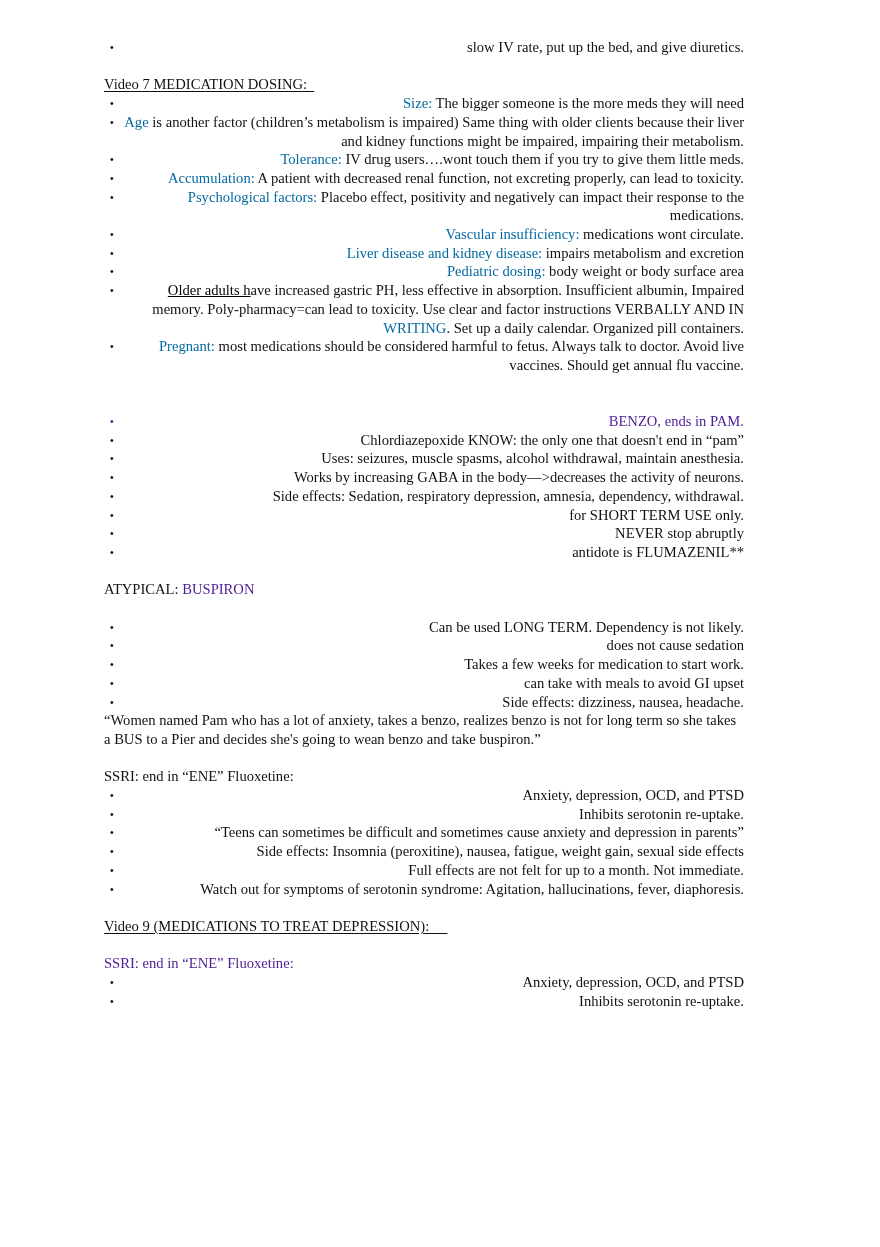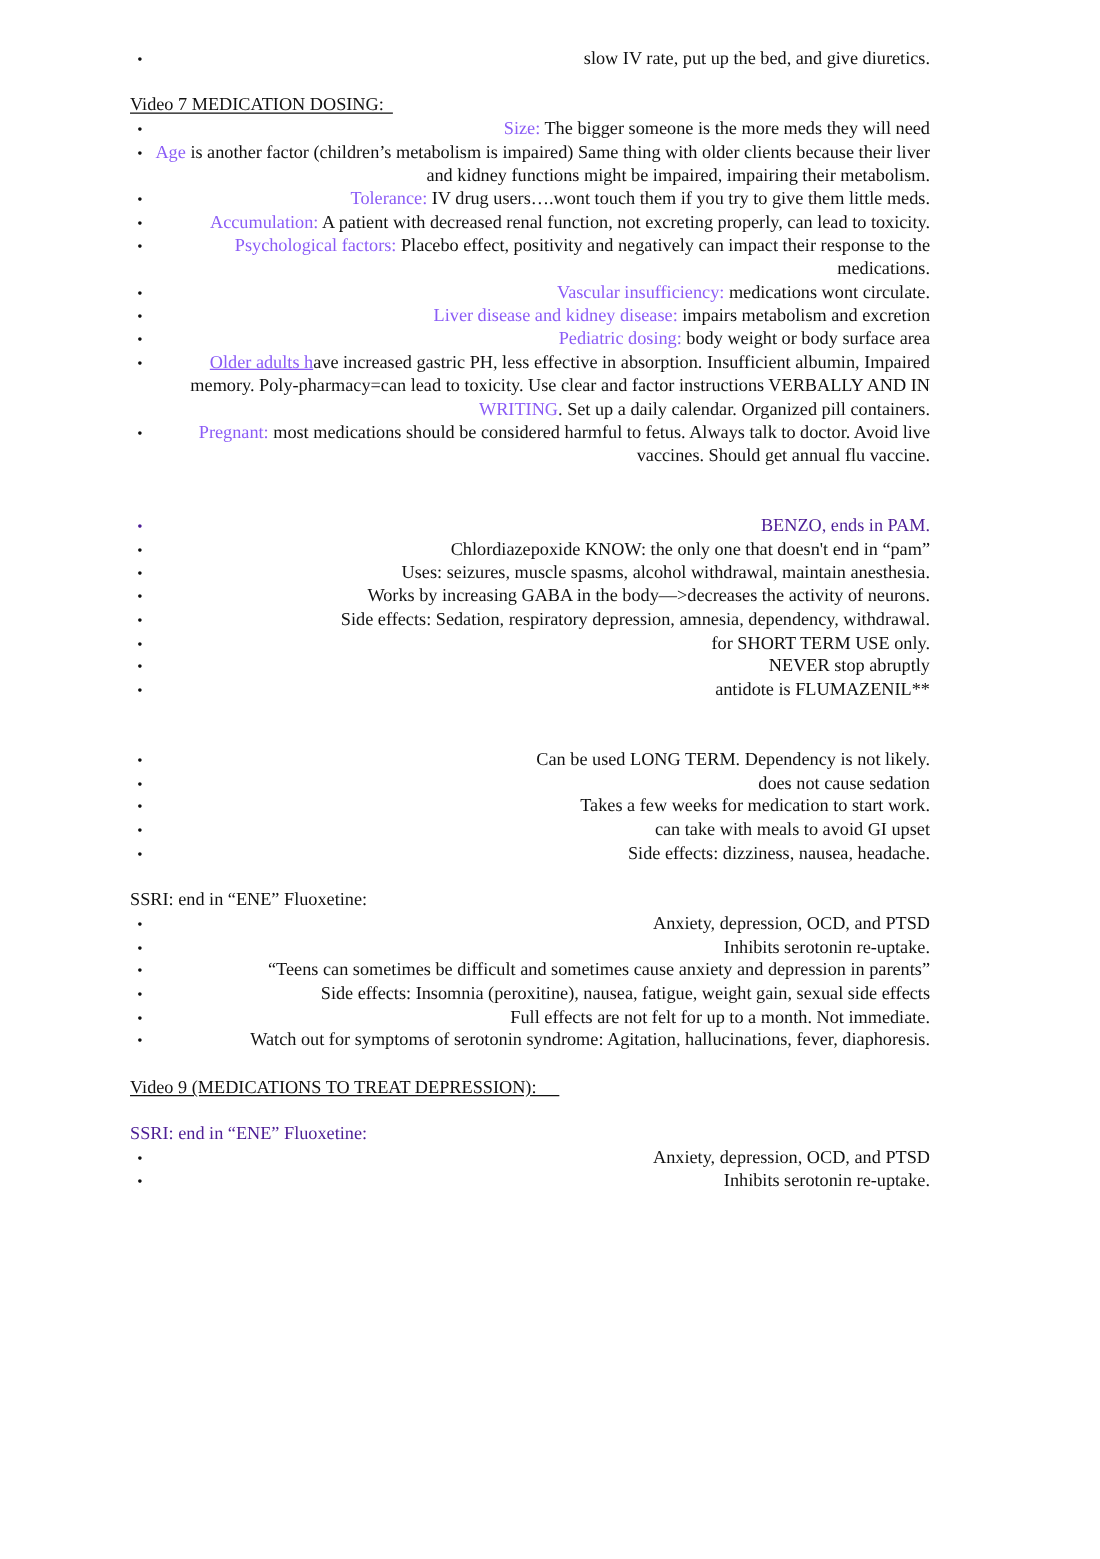--- a/index.html
+++ b/index.html
@@ -10,23 +10,23 @@
   }
   .page {
     position: absolute; left: 104px; top: 38px; width: 640px;
     font-size: 14.6px; line-height: 18.7px;
   }
   .ul { margin: 0; padding: 0; list-style: none; text-align: right; }
   .li { position: relative; padding-left: 13px; }
   .bullet { position: absolute; left: 0; top: 0; width: 10px; }
   .bullet::before { content: "\2022"; font-size: 12px; }
   .heading { text-decoration: underline; text-underline-offset: 2px; white-space: pre; }
-  .blue { color: #8b5cf6; }
+  .blue { color: #0369a1; }
   .red { color: #4c1d95; }
-  .blue-u { color: #8b5cf6; text-decoration: underline; }
+  .blue-u { color: #000000; text-decoration: underline; }
   .gap { height: 18.7px; }
   .para { }
 </style>
 </head>
 <body>
 
 <div class="page">
 
   <ul class="ul">
     <li class="li"><span class="bullet"></span><span>slow IV rate, put up the bed, and give diuretics.</span></li>
@@ -54,28 +54,30 @@
     <li class="li"><span class="bullet"></span><span>Chlordiazepoxide KNOW: the only one that doesn't end in “pam”</span></li>
     <li class="li"><span class="bullet"></span><span>Uses: seizures, muscle spasms, alcohol withdrawal, maintain anesthesia.</span></li>
     <li class="li"><span class="bullet"></span><span>Works by increasing GABA in the body—&gt;decreases the activity of neurons.</span></li>
     <li class="li"><span class="bullet"></span><span>Side effects: Sedation, respiratory depression, amnesia, dependency, withdrawal.</span></li>
     <li class="li"><span class="bullet"></span><span>for SHORT TERM USE only.</span></li>
     <li class="li"><span class="bullet"></span><span>NEVER stop abruptly</span></li>
     <li class="li"><span class="bullet"></span><span>antidote is FLUMAZENIL**</span></li>
   </ul>
   <div class="gap"></div>
 
+  <div class="para"><span style="white-space:pre">ATYPICAL: </span><span class="red">BUSPIRON</span></div>
   <div class="gap"></div>
   <ul class="ul">
     <li class="li"><span class="bullet"></span><span>Can be used LONG TERM. Dependency is not likely.</span></li>
     <li class="li"><span class="bullet"></span><span>does not cause sedation</span></li>
     <li class="li"><span class="bullet"></span><span>Takes a few weeks for medication to start work.</span></li>
     <li class="li"><span class="bullet"></span><span>can take with meals to avoid GI upset</span></li>
     <li class="li"><span class="bullet"></span><span>Side effects: dizziness, nausea, headache.</span></li>
   </ul>
+  <div class="para">“Women named Pam who has a lot of anxiety, takes a benzo, realizes benzo is not for long term so she takes a BUS to a Pier and decides she's going to wean benzo and take buspiron.”</div>
   <div class="gap"></div>
 
   <div class="para">SSRI: end in “ENE” Fluoxetine:</div>
   <ul class="ul">
     <li class="li"><span class="bullet"></span><span>Anxiety, depression, OCD, and PTSD</span></li>
     <li class="li"><span class="bullet"></span><span>Inhibits serotonin re-uptake.</span></li>
     <li class="li"><span class="bullet"></span><span>“Teens can sometimes be difficult and sometimes cause anxiety and depression in parents”</span></li>
     <li class="li"><span class="bullet"></span><span>Side effects: Insomnia (peroxitine), nausea, fatigue, weight gain, sexual side effects</span></li>
     <li class="li"><span class="bullet"></span><span>Full effects are not felt for up to a month. Not immediate.</span></li>
     <li class="li"><span class="bullet"></span><span>Watch out for symptoms of serotonin syndrome: Agitation, hallucinations, fever, diaphoresis.</span></li>

